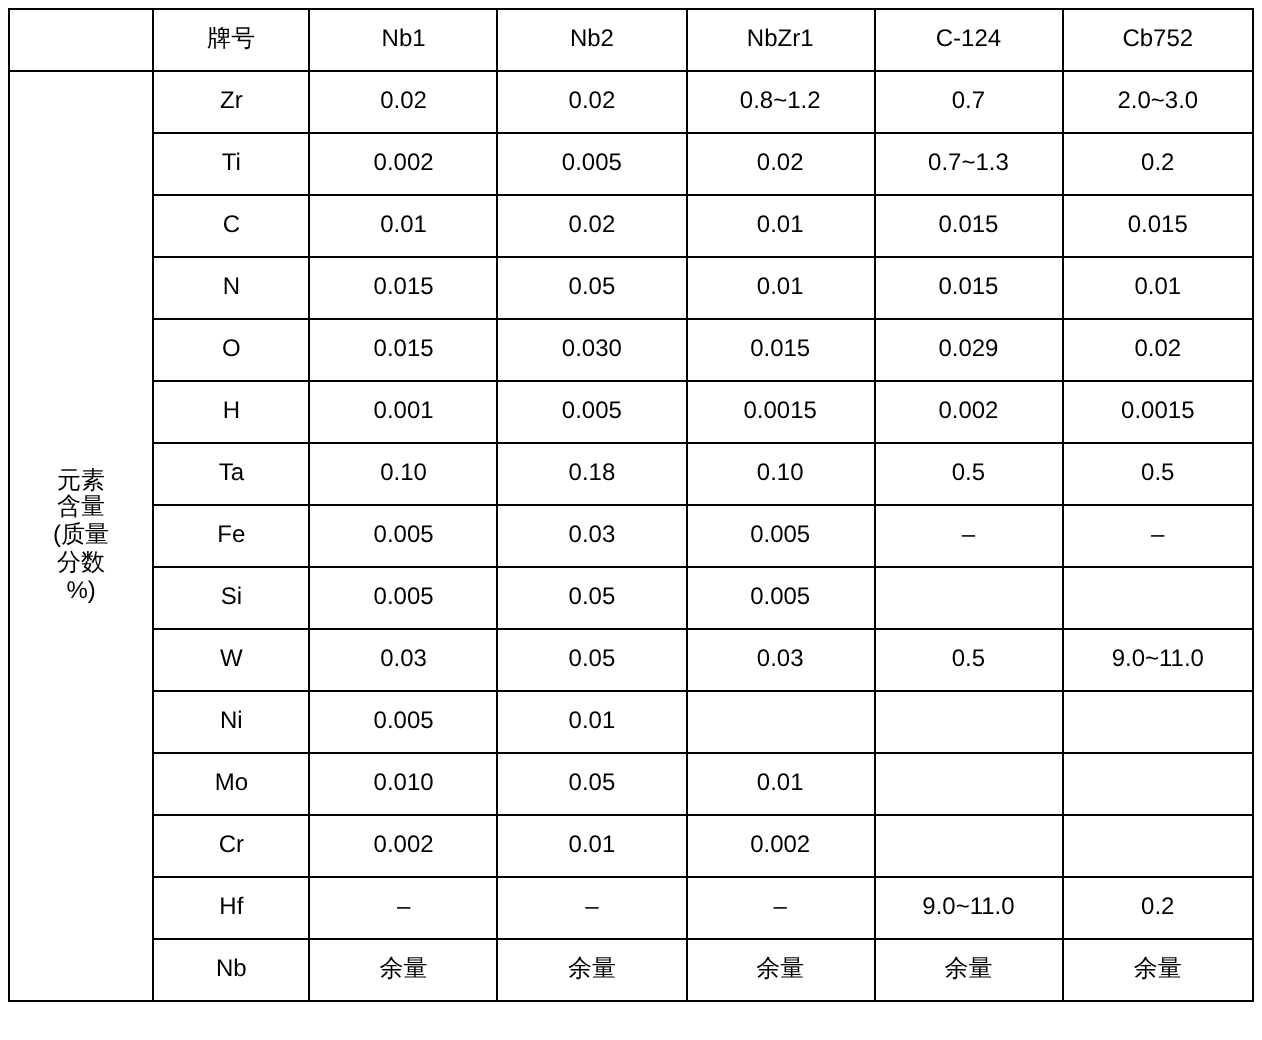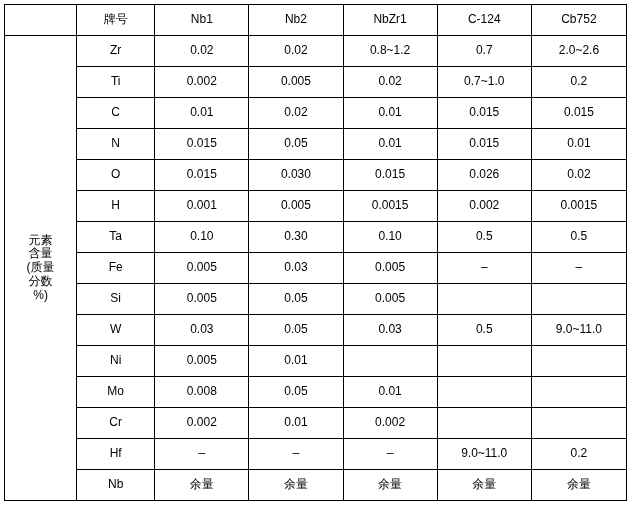--- a/index.html
+++ b/index.html
@@ -103,29 +103,29 @@
           <div>含量</div>
           <div>(质量</div>
           <div>分数</div>
           <div>%)</div>
         </td>
         <td class="element-name">Zr</td>
         <td class="value">0.02</td>
         <td class="value">0.02</td>
         <td class="value">0.8~1.2</td>
         <td class="value">0.7</td>
-        <td class="value">2.0~2.6</td>
+        <td class="value">2.0~3.0</td>
       </tr>
 
       <tr>
         <td class="element-name">Ti</td>
         <td class="value">0.002</td>
         <td class="value">0.005</td>
         <td class="value">0.02</td>
-        <td class="value">0.7~1.0</td>
+        <td class="value">0.7~1.3</td>
         <td class="value">0.2</td>
       </tr>
 
       <tr>
         <td class="element-name">C</td>
         <td class="value">0.01</td>
         <td class="value">0.02</td>
         <td class="value">0.01</td>
         <td class="value">0.015</td>
         <td class="value">0.015</td>
@@ -138,37 +138,37 @@
         <td class="value">0.01</td>
         <td class="value">0.015</td>
         <td class="value">0.01</td>
       </tr>
 
       <tr>
         <td class="element-name">O</td>
         <td class="value">0.015</td>
         <td class="value">0.030</td>
         <td class="value">0.015</td>
-        <td class="value">0.026</td>
+        <td class="value">0.029</td>
         <td class="value">0.02</td>
       </tr>
 
       <tr>
         <td class="element-name">H</td>
         <td class="value">0.001</td>
         <td class="value">0.005</td>
         <td class="value">0.0015</td>
         <td class="value">0.002</td>
         <td class="value">0.0015</td>
       </tr>
 
       <tr>
         <td class="element-name">Ta</td>
         <td class="value">0.10</td>
-        <td class="value">0.30</td>
+        <td class="value">0.18</td>
         <td class="value">0.10</td>
         <td class="value">0.5</td>
         <td class="value">0.5</td>
       </tr>
 
       <tr>
         <td class="element-name">Fe</td>
         <td class="value">0.005</td>
         <td class="value">0.03</td>
         <td class="value">0.005</td>
@@ -198,21 +198,21 @@
         <td class="element-name">Ni</td>
         <td class="value">0.005</td>
         <td class="value">0.01</td>
         <td class="value"></td>
         <td class="value"></td>
         <td class="value"></td>
       </tr>
 
       <tr>
         <td class="element-name">Mo</td>
-        <td class="value">0.008</td>
+        <td class="value">0.010</td>
         <td class="value">0.05</td>
         <td class="value">0.01</td>
         <td class="value"></td>
         <td class="value"></td>
       </tr>
 
       <tr>
         <td class="element-name">Cr</td>
         <td class="value">0.002</td>
         <td class="value">0.01</td>

